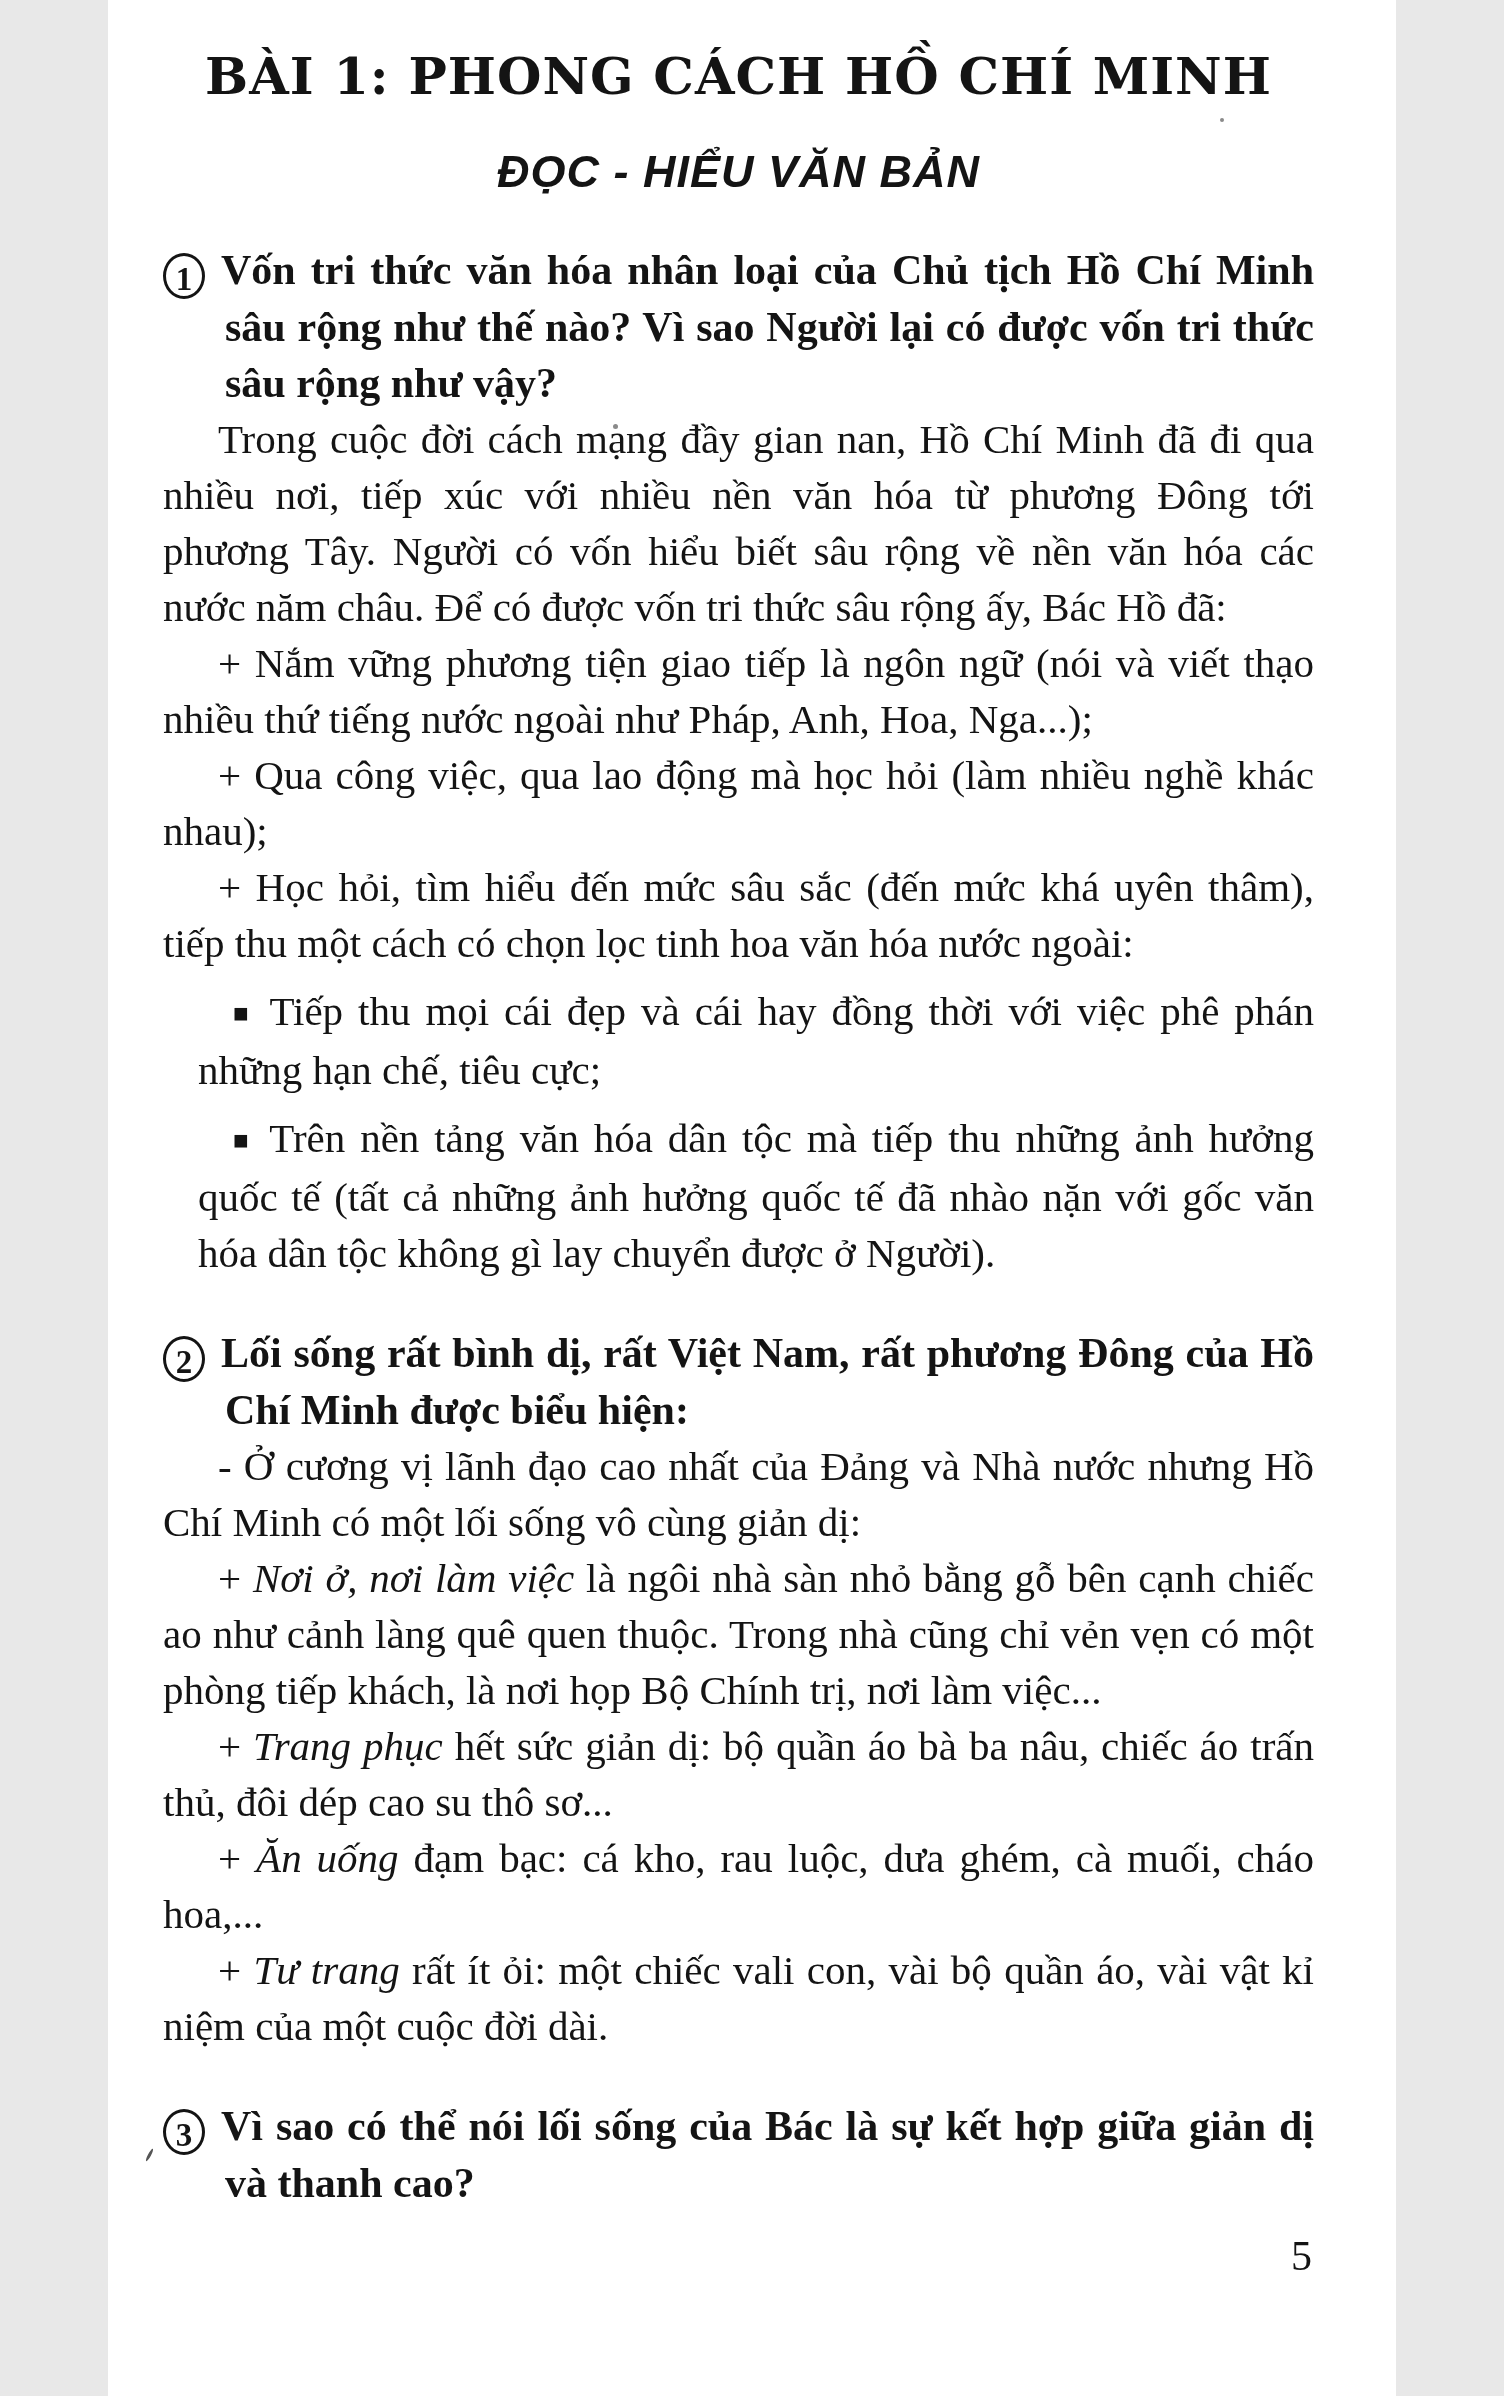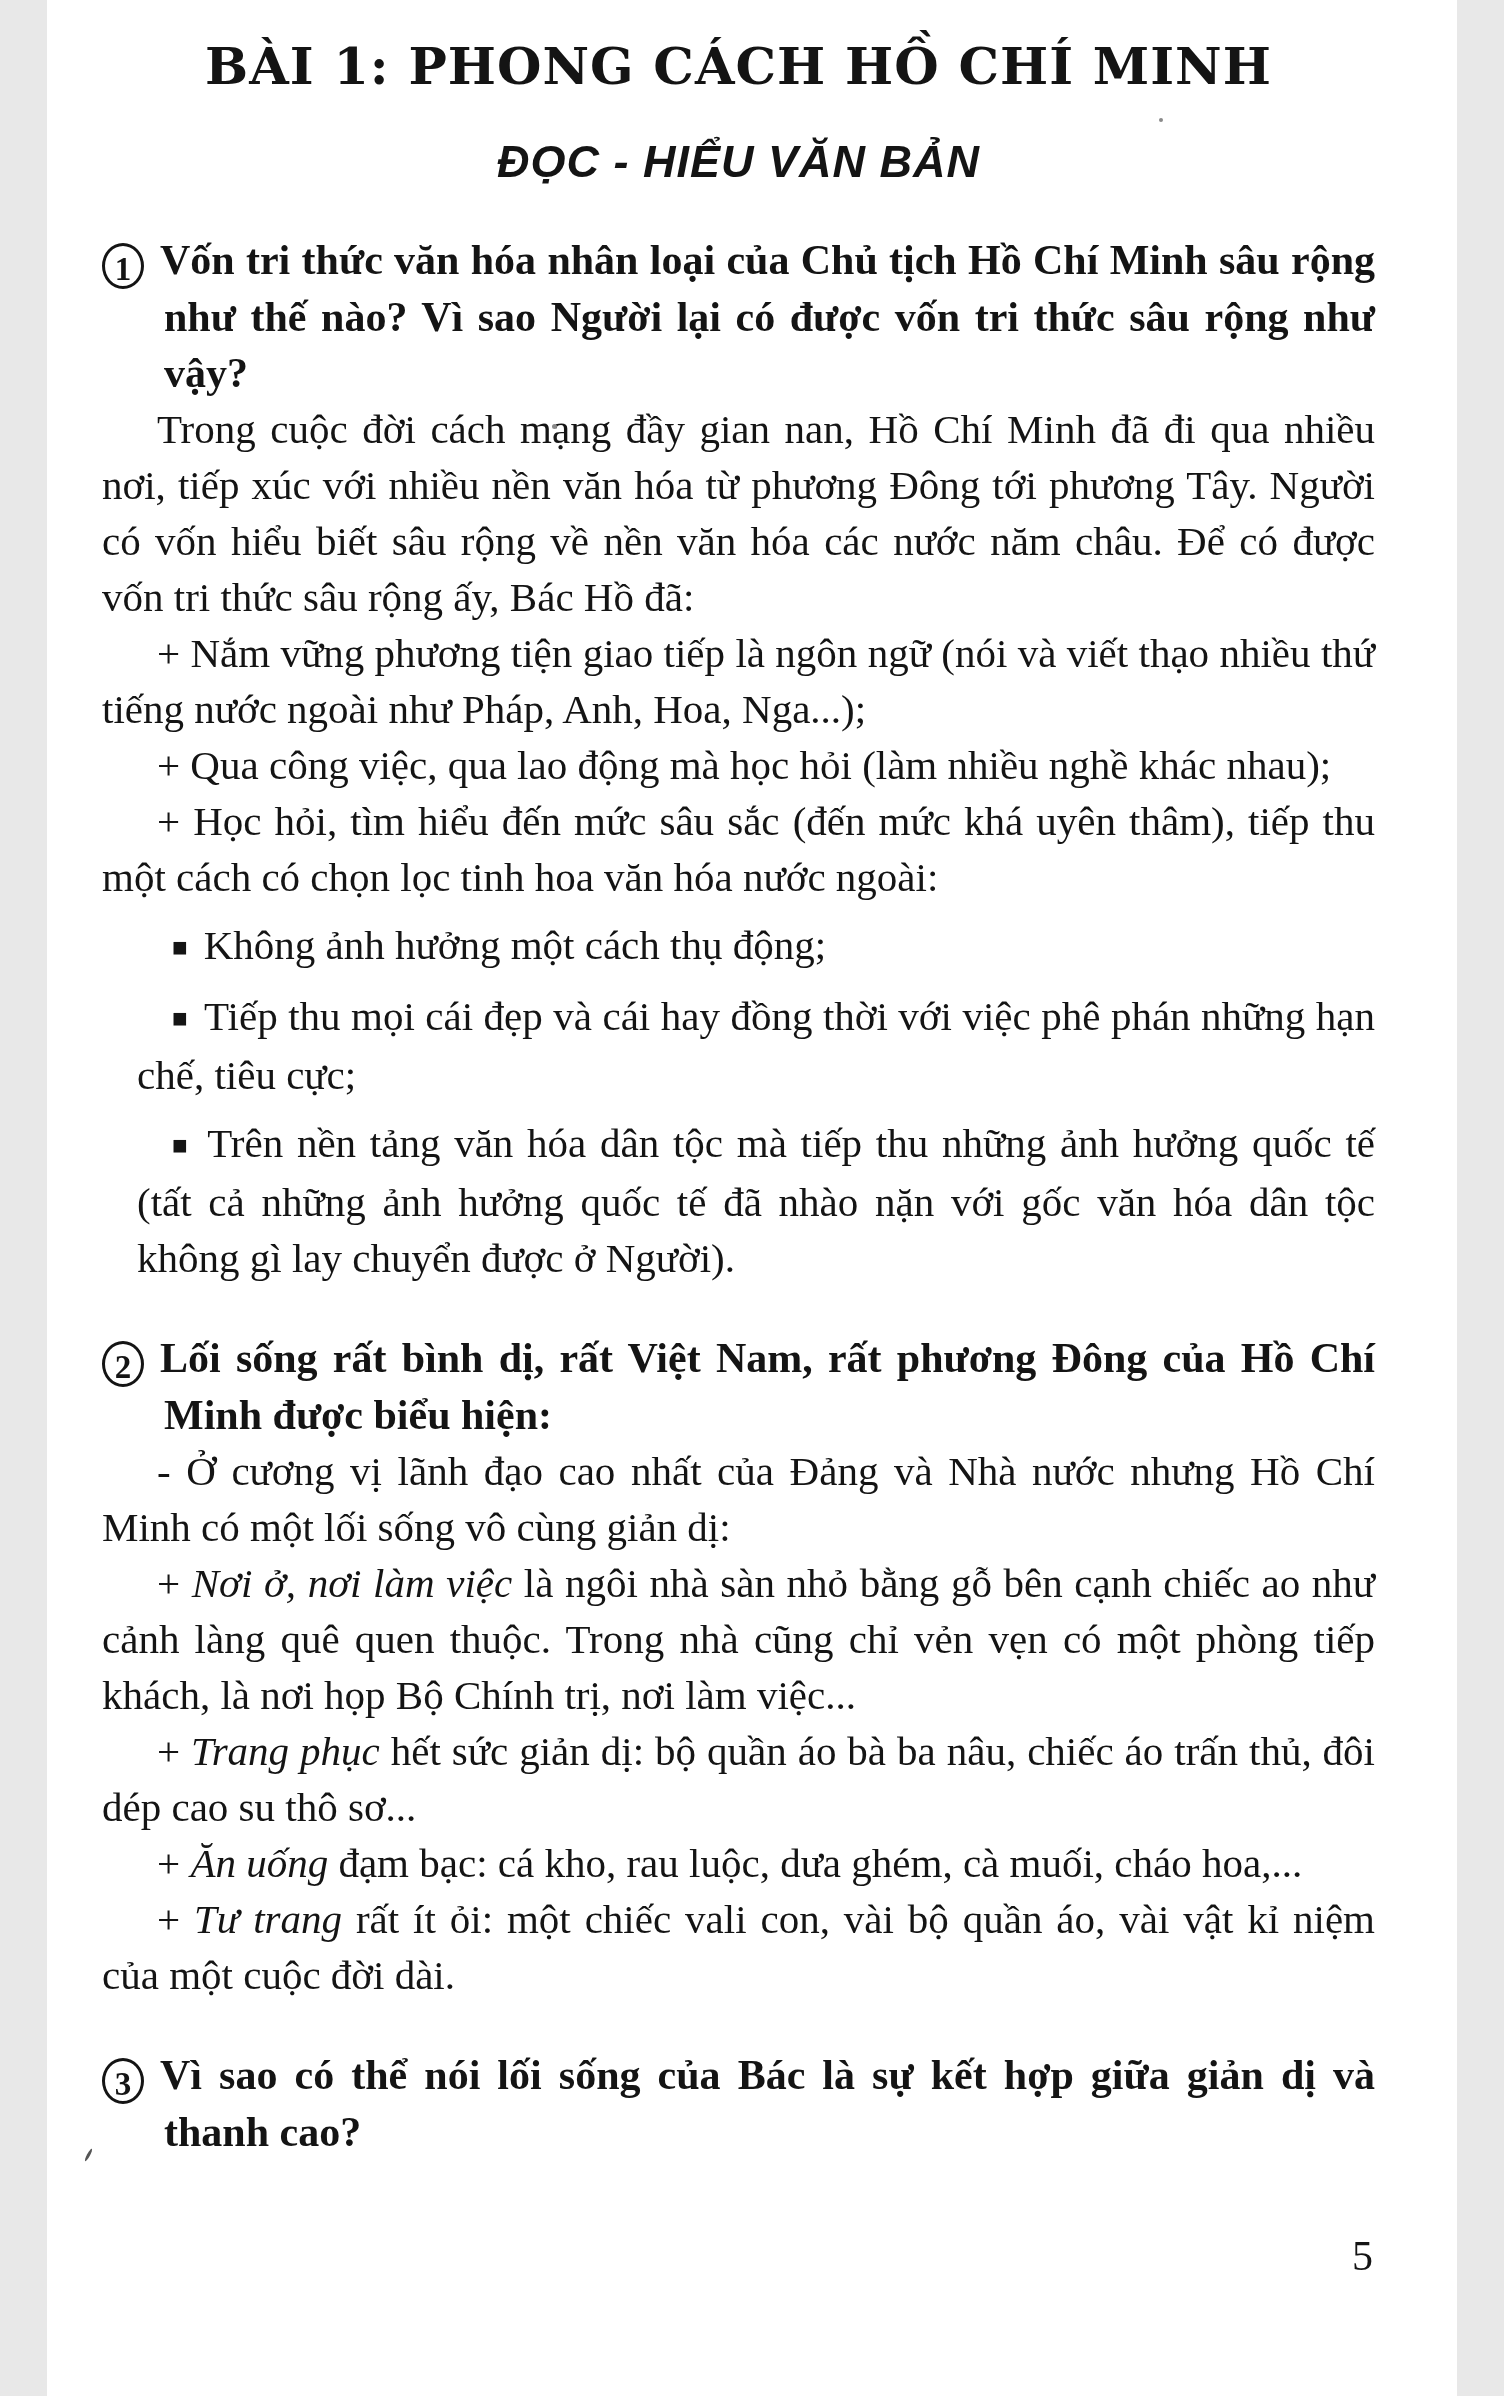--- a/index.html
+++ b/index.html
@@ -1,26 +1,26 @@
 <!DOCTYPE html>
 <html><head>
 <meta charset="utf-8">
 <style>
   html,body{margin:0;padding:0;background:#e8e8e8;}
   .page{
     position:relative;
-    width:1410px;height:2396px;
+    width:1288px;height:2396px;
     margin:0 auto;
     background:#ffffff;
     color:#141414;
     font-family:"Liberation Serif","DejaVu Serif",serif;
     font-size:41px;
     line-height:56px;
     box-sizing:border-box;
-    padding:36px 82px 0 55px;
+    padding:46px 82px 0 55px;
     overflow:hidden;
   }
   .title{
     font-family:"DejaVu Serif","Liberation Serif",serif;
     font-size:51px;
     line-height:60px;
     font-weight:bold;
     text-align:center;
     margin:0;
     letter-spacing:1px;
@@ -97,21 +97,20 @@
   <h2 class="subtitle">ĐỌC - HIỂU VĂN BẢN</h2>
 
   <div class="qheading"><span class="qnum">1</span><span>Vốn tri thức văn hóa nhân loại của Chủ tịch Hồ Chí Minh sâu rộng như thế nào? Vì sao Người lại có được vốn tri thức sâu rộng như vậy?</span></div>
 
   <p class="para">Trong cuộc đời cách mạng đầy gian nan, Hồ Chí Minh đã đi qua nhiều nơi, tiếp xúc với nhiều nền văn hóa từ phương Đông tới phương Tây. Người có vốn hiểu biết sâu rộng về nền văn hóa các nước năm châu. Để có được vốn tri thức sâu rộng ấy, Bác Hồ đã:</p>
 
   <p class="para">+ Nắm vững phương tiện giao tiếp là ngôn ngữ (nói và viết thạo nhiều thứ tiếng nước ngoài như Pháp, Anh, Hoa, Nga...);</p>
   <p class="para">+ Qua công việc, qua lao động mà học hỏi (làm nhiều nghề khác nhau);</p>
   <p class="para">+ Học hỏi, tìm hiểu đến mức sâu sắc (đến mức khá uyên thâm), tiếp thu một cách có chọn lọc tinh hoa văn hóa nước ngoài:</p>
 
-  <p class="bullet"><span class="sq">■</span><span>Không ảnh hưởng một cách thụ động;</span></p>
   <p class="bullet"><span class="sq">■</span><span>Tiếp thu mọi cái đẹp và cái hay đồng thời với việc phê phán những hạn chế, tiêu cực;</span></p>
   <p class="bullet"><span class="sq">■</span><span>Trên nền tảng văn hóa dân tộc mà tiếp thu những ảnh hưởng quốc tế (tất cả những ảnh hưởng quốc tế đã nhào nặn với gốc văn hóa dân tộc không gì lay chuyển được ở Người).</span></p>
 
   <div class="qheading"><span class="qnum">2</span><span>Lối sống rất bình dị, rất Việt Nam, rất phương Đông của Hồ Chí Minh được biểu hiện:</span></div>
 
   <p class="para">- Ở cương vị lãnh đạo cao nhất của Đảng và Nhà nước nhưng Hồ Chí Minh có một lối sống vô cùng giản dị:</p>
 
   <p class="para"><span>+ </span><span class="lead-italic">Nơi ở, nơi làm việc</span><span> là ngôi nhà sàn nhỏ bằng gỗ bên cạnh chiếc ao như cảnh làng quê quen thuộc. Trong nhà cũng chỉ vẻn vẹn có một phòng tiếp khách, là nơi họp Bộ Chính trị, nơi làm việc...</span></p>
   <p class="para"><span>+ </span><span class="lead-italic">Trang phục</span><span> hết sức giản dị: bộ quần áo bà ba nâu, chiếc áo trấn thủ, đôi dép cao su thô sơ...</span></p>
   <p class="para"><span>+ </span><span class="lead-italic">Ăn uống</span><span> đạm bạc: cá kho, rau luộc, dưa ghém, cà muối, cháo hoa,...</span></p>

